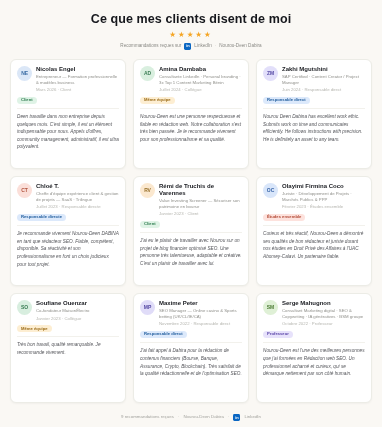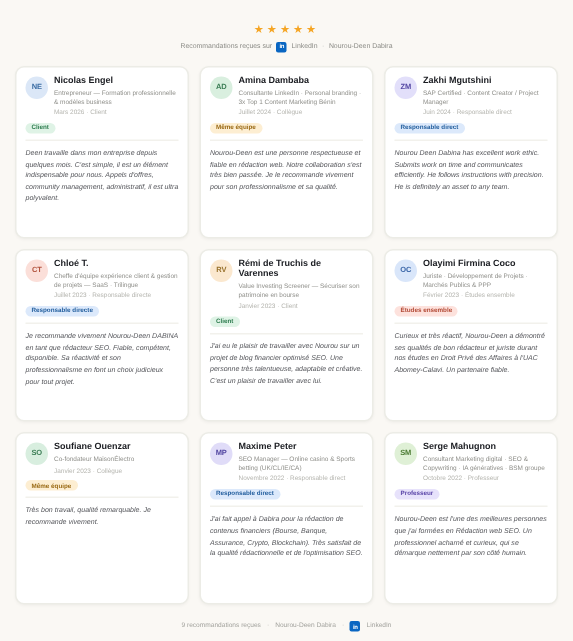--- a/index.html
+++ b/index.html
@@ -85,20 +85,21 @@
     text-align: center; font-size: 4.4px; color: #a3a39e;
     display: flex; align-items: center; justify-content: center; gap: 4px; line-height: 1;
   }
 </style>
 </head>
 <body>
 
 <div class="page">
 
   <div class="header">
+    <div class="title">Ce que mes clients disent de moi</div>
     <div class="stars">★★★★★</div>
     <div class="subline">
       <span>Recommandations reçues sur</span>
       <span class="li-badge">in</span>
       <span>LinkedIn</span>
       <span class="dot-sep">·</span>
       <span>Nourou-Deen Dabira</span>
     </div>
   </div>
 

